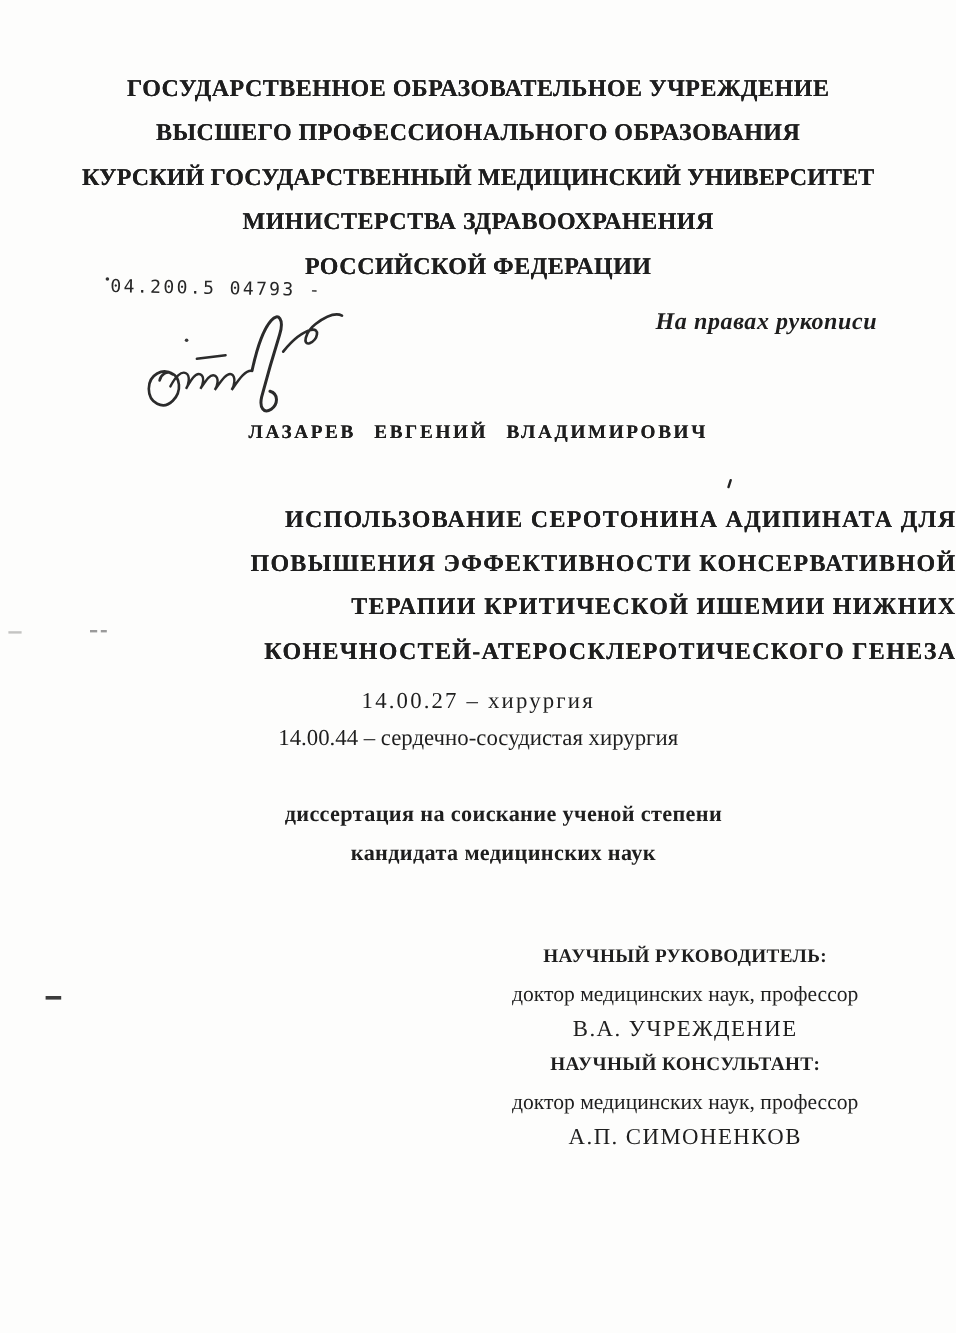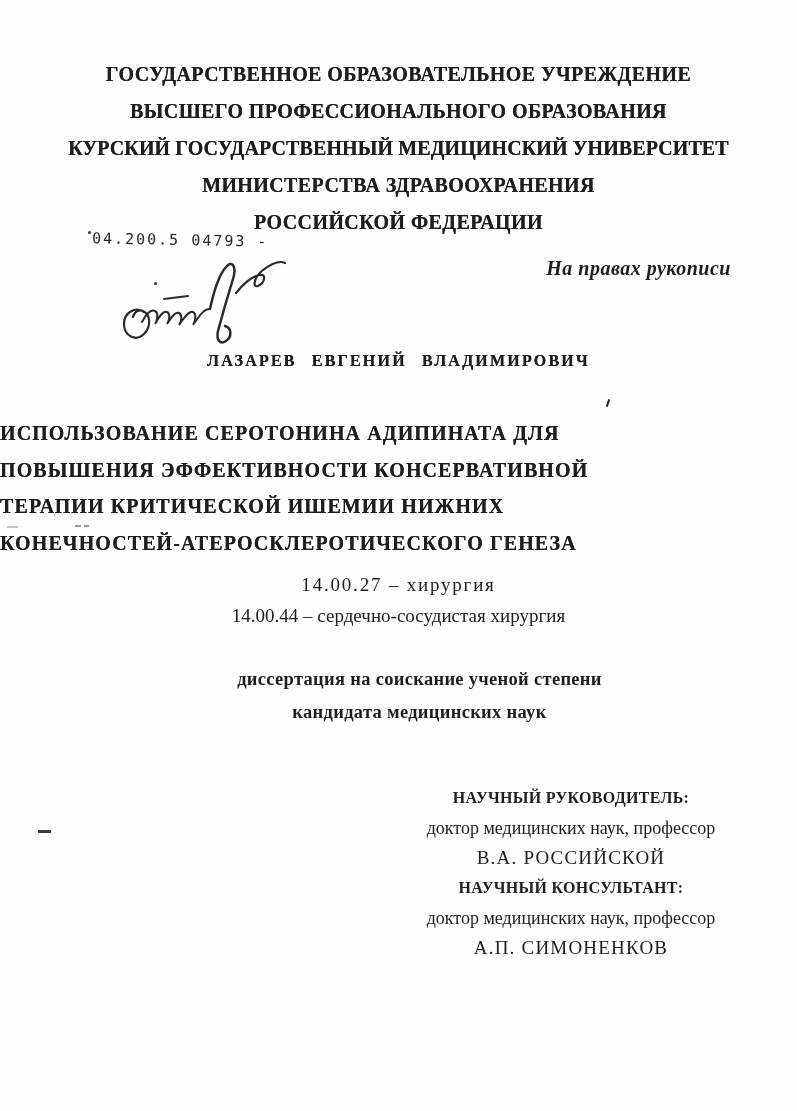--- a/index.html
+++ b/index.html
@@ -89,21 +89,21 @@
     left: 607px; top: 399px;
     width: 2px; height: 8px;
     background: #222;
     transform: rotate(18deg);
     border-radius: 1px;
   }
 
   
   .title-block {
     left: 0; right: 0; top: 415px;
-    text-align: left;
+    text-align: right;
   }
   .title-line {
     font-weight: bold;
     font-size: 20px;
     line-height: 36.5px;
     letter-spacing: 1.1px;
     text-shadow: 0 0 0.5px #2a2a2a;
     white-space: nowrap;
   }
 
@@ -223,21 +223,21 @@
   </div>
 
   <div class="abs degree-block">
     <div class="degree-line">диссертация на соискание ученой степени</div>
     <div class="degree-line">кандидата медицинских наук</div>
   </div>
 
   <div class="abs advisors-block">
     <div class="advisor-heading">НАУЧНЫЙ РУКОВОДИТЕЛЬ:</div>
     <div class="advisor-degree">доктор медицинских наук, профессор</div>
-    <div class="advisor-name">В.А. РОССИЙСКОЙ</div>
+    <div class="advisor-name">В.А. УЧРЕЖДЕНИЕ</div>
     <div class="advisor-heading">НАУЧНЫЙ КОНСУЛЬТАНТ:</div>
     <div class="advisor-degree">доктор медицинских наук, профессор</div>
     <div class="advisor-name">А.П. СИМОНЕНКОВ</div>
   </div>
 
   <div class="abs footer-line">КУРСК – 2004</div>
 
   <div class="abs artifact faint" style="left:7px; top:526px; width:11px; height:2px;"></div>
   <div class="abs artifact" style="left:75px; top:525px; width:6px; height:2px;"></div>
   <div class="abs artifact" style="left:84px; top:525px; width:5px; height:2px;"></div>

